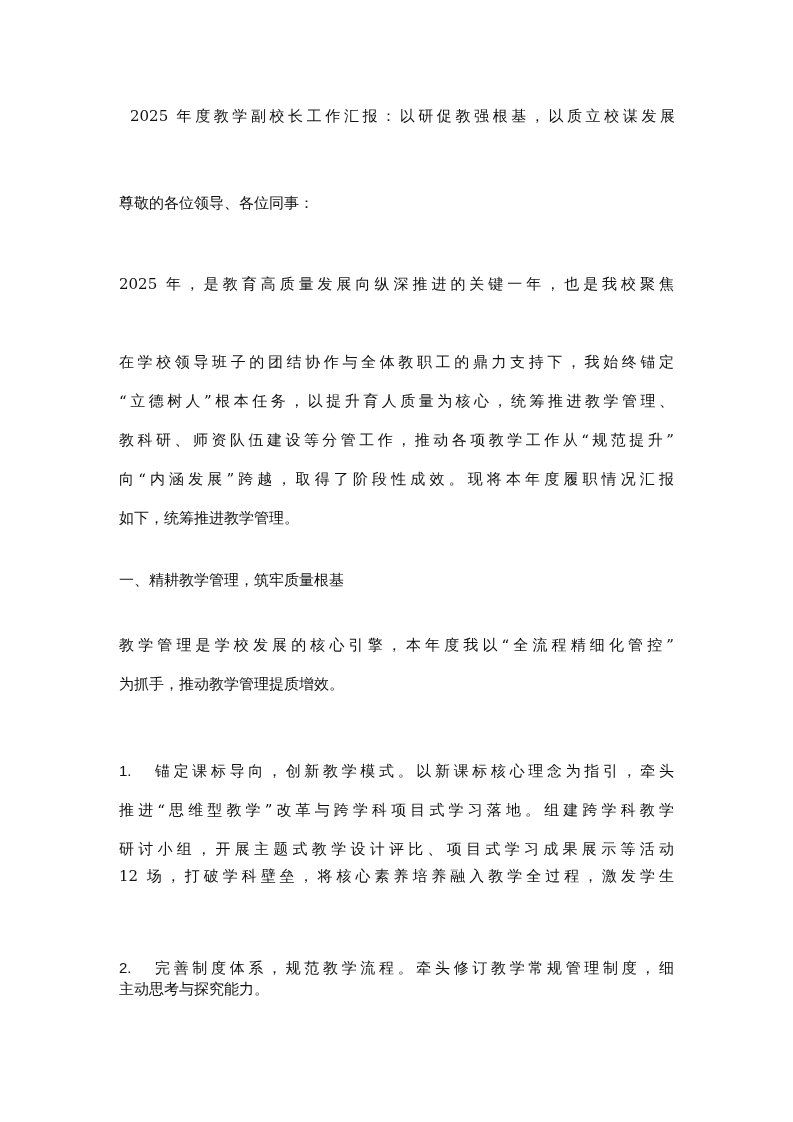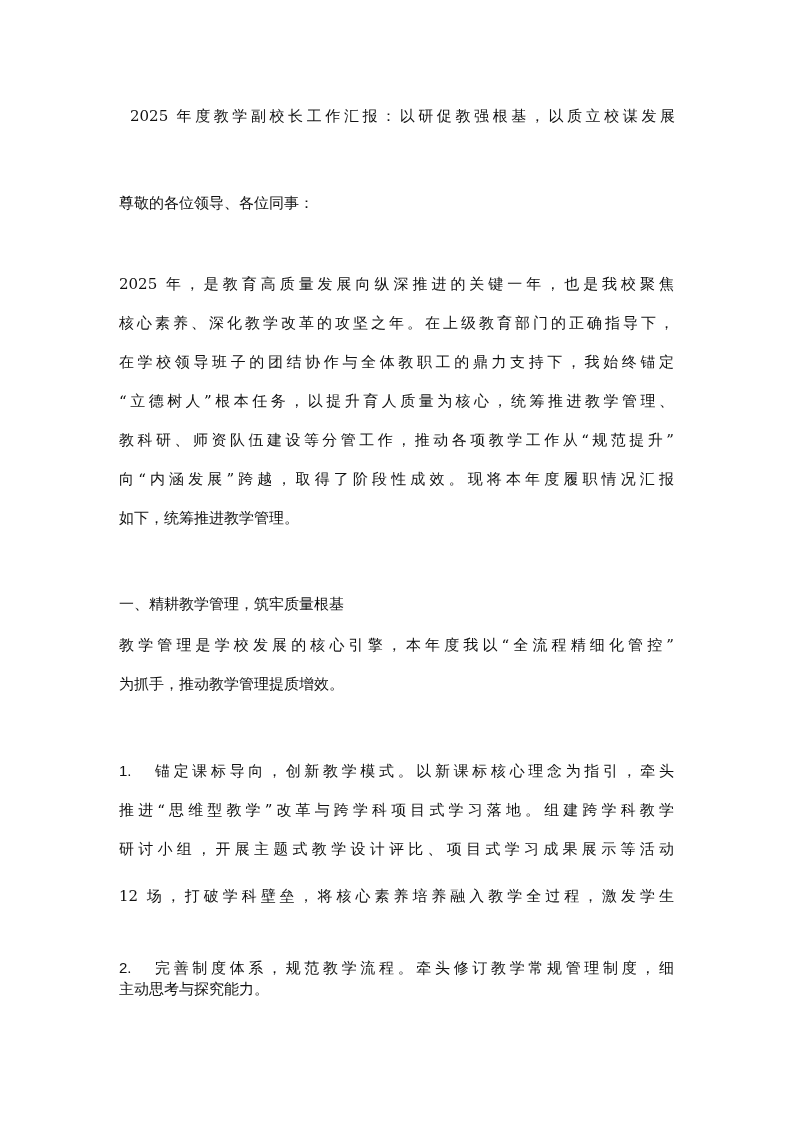--- a/index.html
+++ b/index.html
@@ -14,37 +14,36 @@
 </style>
 </head>
 <body>
 
 <div class="page">
   <div class="line title" style="top:104px;">2025 年度教学副校长工作汇报：以研促教强根基，以质立校谋发展</div>
 
   <div class="line last" style="top:191px;">尊敬的各位领导、各位同事：</div>
 
   <div class="line" style="top:272px;">2025 年，是教育高质量发展向纵深推进的关键一年，也是我校聚焦</div>
-  <div class="line" style="top:311px;">核心素养、深化教学改革的攻坚之年。在上级教育部门的正确指导下，</div>
   <div class="line" style="top:350px;">在学校领导班子的团结协作与全体教职工的鼎力支持下，我始终锚定</div>
   <div class="line" style="top:428px;">教科研、师资队伍建设等分管工作，推动各项教学工作从“规范提升”</div>
   <div class="line" style="top:389px;">“立德树人”根本任务，以提升育人质量为核心，统筹推进教学管理、</div>
   <div class="line" style="top:467px;">向“内涵发展”跨越，取得了阶段性成效。现将本年度履职情况汇报</div>
   <div class="line last" style="top:506px;">如下，统筹推进教学管理。</div>
 
-  <div class="line last" style="top:594px;font-family:Liberation Mono, monospace;">一、精耕教学管理，筑牢质量根基</div>
+  <div class="line last" style="top:568px;">一、精耕教学管理，筑牢质量根基</div>
   <div class="line" style="top:633px;">教学管理是学校发展的核心引擎，本年度我以“全流程精细化管控”</div>
   <div class="line last" style="top:672px;">为抓手，推动教学管理提质增效。</div>
 
   <div class="line" style="top:759px; display:flex;">
     <span class="list-num">1.</span>
     <span style="flex:1; text-align:justify; text-align-last:justify;">锚定课标导向，创新教学模式。以新课标核心理念为指引，牵头</span>
   </div>
   <div class="line" style="top:798px;">推进“思维型教学”改革与跨学科项目式学习落地。组建跨学科教学</div>
   <div class="line" style="top:837px;">研讨小组，开展主题式教学设计评比、项目式学习成果展示等活动</div>
-  <div class="line" style="top:884px;">12 场，打破学科壁垒，将核心素养培养融入教学全过程，激发学生</div>
+  <div class="line" style="top:864px;">12 场，打破学科壁垒，将核心素养培养融入教学全过程，激发学生</div>
   <div class="line last" style="top:965px;margin-top:12px;">主动思考与探究能力。</div>
 
   <div class="line" style="top:956px; display:flex;">
     <span class="list-num">2.</span>
     <span style="flex:1; text-align:justify; text-align-last:justify;">完善制度体系，规范教学流程。牵头修订教学常规管理制度，细</span>
   </div>
 </div>
 
 </body></html>

